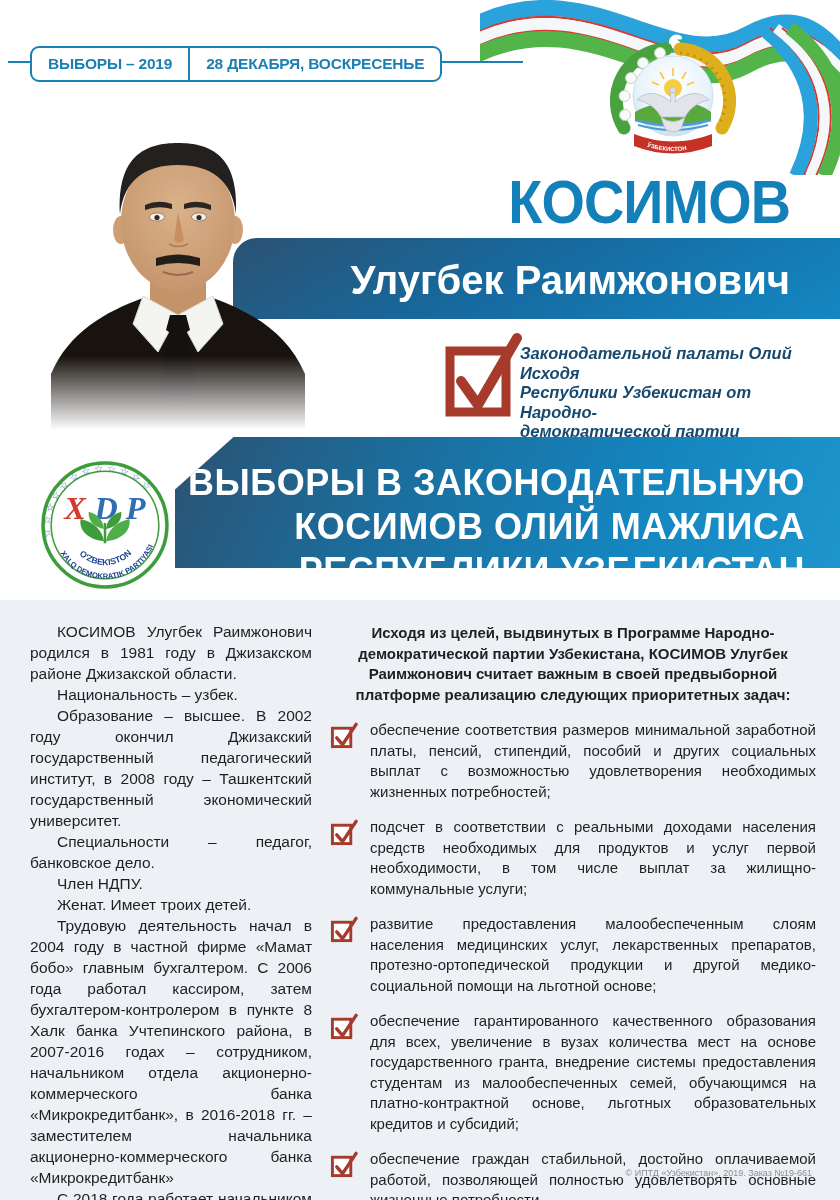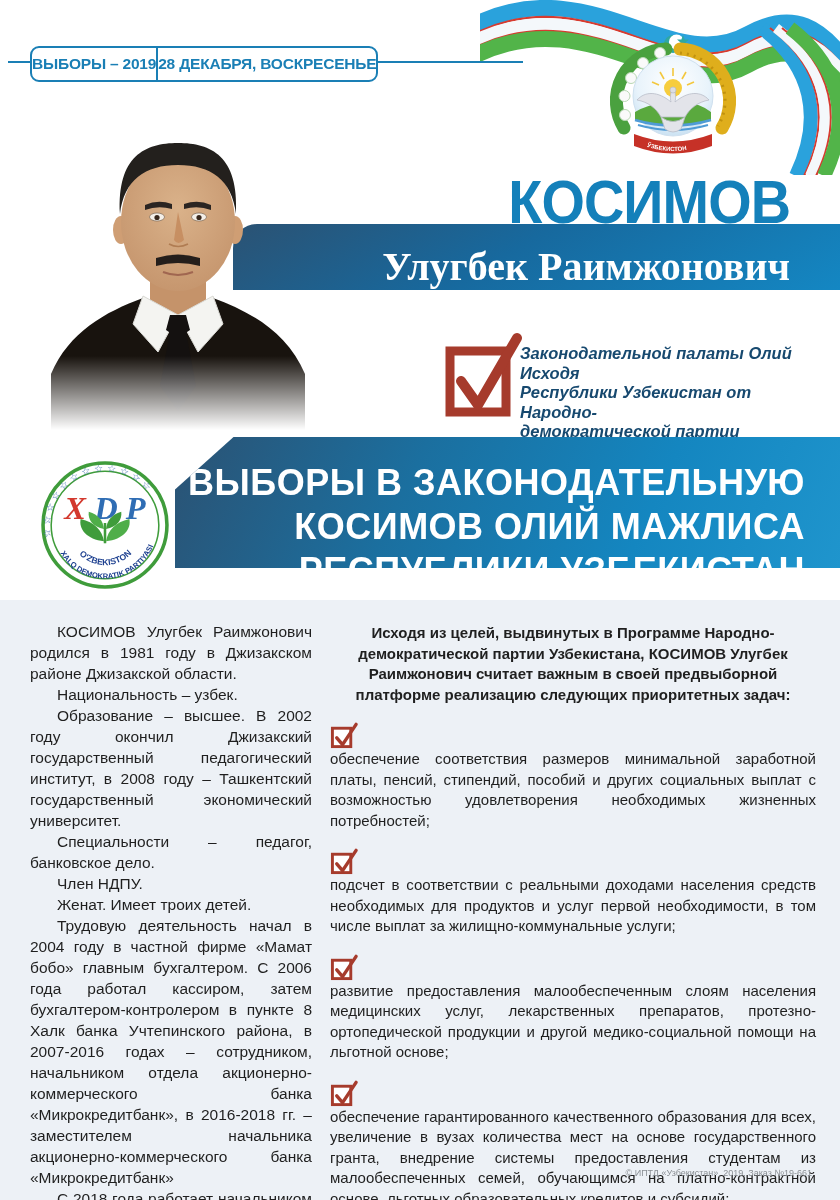--- a/index.html
+++ b/index.html
@@ -13,34 +13,33 @@
 
   
   .rule { position:absolute; top:61px; height:2px; background:#1a7fb5; }
   .rule-l { left:8px; width:22px; }
   .rule-r { left:330px; width:193px; }
   .badge {
     position:absolute; left:30px; top:46px; height:32px;
     display:flex; align-items:stretch; border:2px solid #1a7fb5; border-radius:9px;
     background:#fff; color:#1a7fb5; font-weight:bold; font-size:15.5px; letter-spacing:-0.2px;
   }
-  .badge span { display:flex; align-items:center; padding:0 0; white-space:nowrap; }
+  .badge span { display:flex; align-items:center; padding:0 16px; white-space:nowrap; }
   .badge-sep { width:2px; padding:0 !important; background:#1a7fb5; }
 
   
   .surname {
     position:absolute; top:166px; right:50px; color:#1480ba; font-weight:bold;
     font-size:62px; letter-spacing:-1px; transform:scaleX(0.9); transform-origin:100% 50%;
     white-space:nowrap;
   }
   .name-band {
-    position:absolute; left:233px; top:224px; width:607px; height:66px;
+    position:absolute; left:233px; top:238px; width:607px; height:81px;
     border-top-left-radius:24px;
     background:linear-gradient(150deg,#2b5273 0%,#17699e 45%,#1487c3 100%);
-    font-family:Liberation Serif, serif;
   }
   .name-band-text {
     position:absolute; right:50px; top:0; line-height:85px; color:#fff;
     font-weight:bold; font-size:40px; white-space:nowrap;
   }
   .photo { position:absolute; left:45px; top:118px; width:265px; height:312px; }
 
   
   .nom-check { position:absolute; left:444px; top:328px; width:80px; height:92px; }
   .nom-text {
@@ -66,21 +65,21 @@
   .bio {
     position:absolute; left:30px; top:621px; width:282px;
     font-size:15.5px; line-height:21px; text-align:justify; color:#1f1f1f;
   }
   .bio p { margin:0; text-indent:27px; }
   .platform {
     position:absolute; left:330px; top:623px; width:486px;
     font-size:15px; line-height:20.5px; color:#1f1f1f;
   }
   .platform-intro { margin:0 0 8px 0; font-weight:bold; text-align:center; }
-  .bullet { display:flex; margin-top:15px;flex-direction:column; }
+  .bullet { display:flex; margin-top:15px; }
   .bullet-icon { flex:0 0 auto; width:29px; height:28px; margin-right:11px; margin-top:1px; }
   .bullet-text { text-align:justify; }
   .footer { position:absolute; top:1168px; right:28px; font-size:9px; color:#8a8f94; }
 </style>
 </head>
 <body>
 
 <div class="page">
 
   <svg class="flag-ribbon" viewBox="0 0 360 175" aria-hidden="true">

